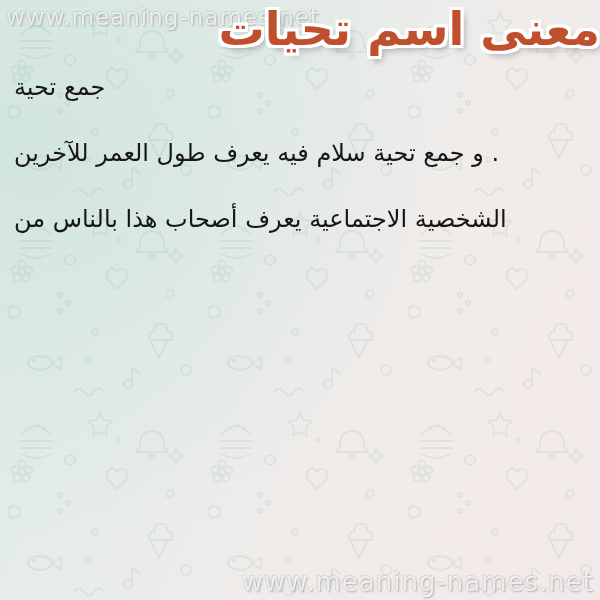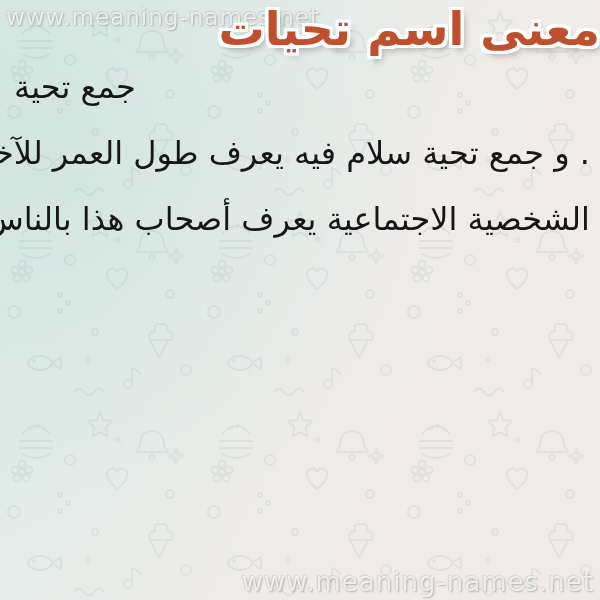--- a/index.html
+++ b/index.html
@@ -36,21 +36,21 @@
       -2px -2px 0 #fff, 2px -2px 0 #fff, -2px 2px 0 #fff, 2px 2px 0 #fff,
       -3px 3px 0 #fff, 3px 3px 0 #fff, -3px -3px 0 #fff, 3px -3px 0 #fff,
       4px 5px 6px rgba(120,120,120,0.55);
   }
   .body-text{
     position:absolute;
     top:54px;left:14px;right:10px;
     direction:rtl;
     text-align:left;           
     color:#161616;
-    font-size:32px;
+    font-size:24px;
     line-height:66px;
   }
   .body-text .line{white-space:nowrap;}
 </style>
 </head>
 <body>
 
 <div class="card">
 
   <svg class="doodles" xmlns="http://www.w3.org/2000/svg" width="600" height="600">

